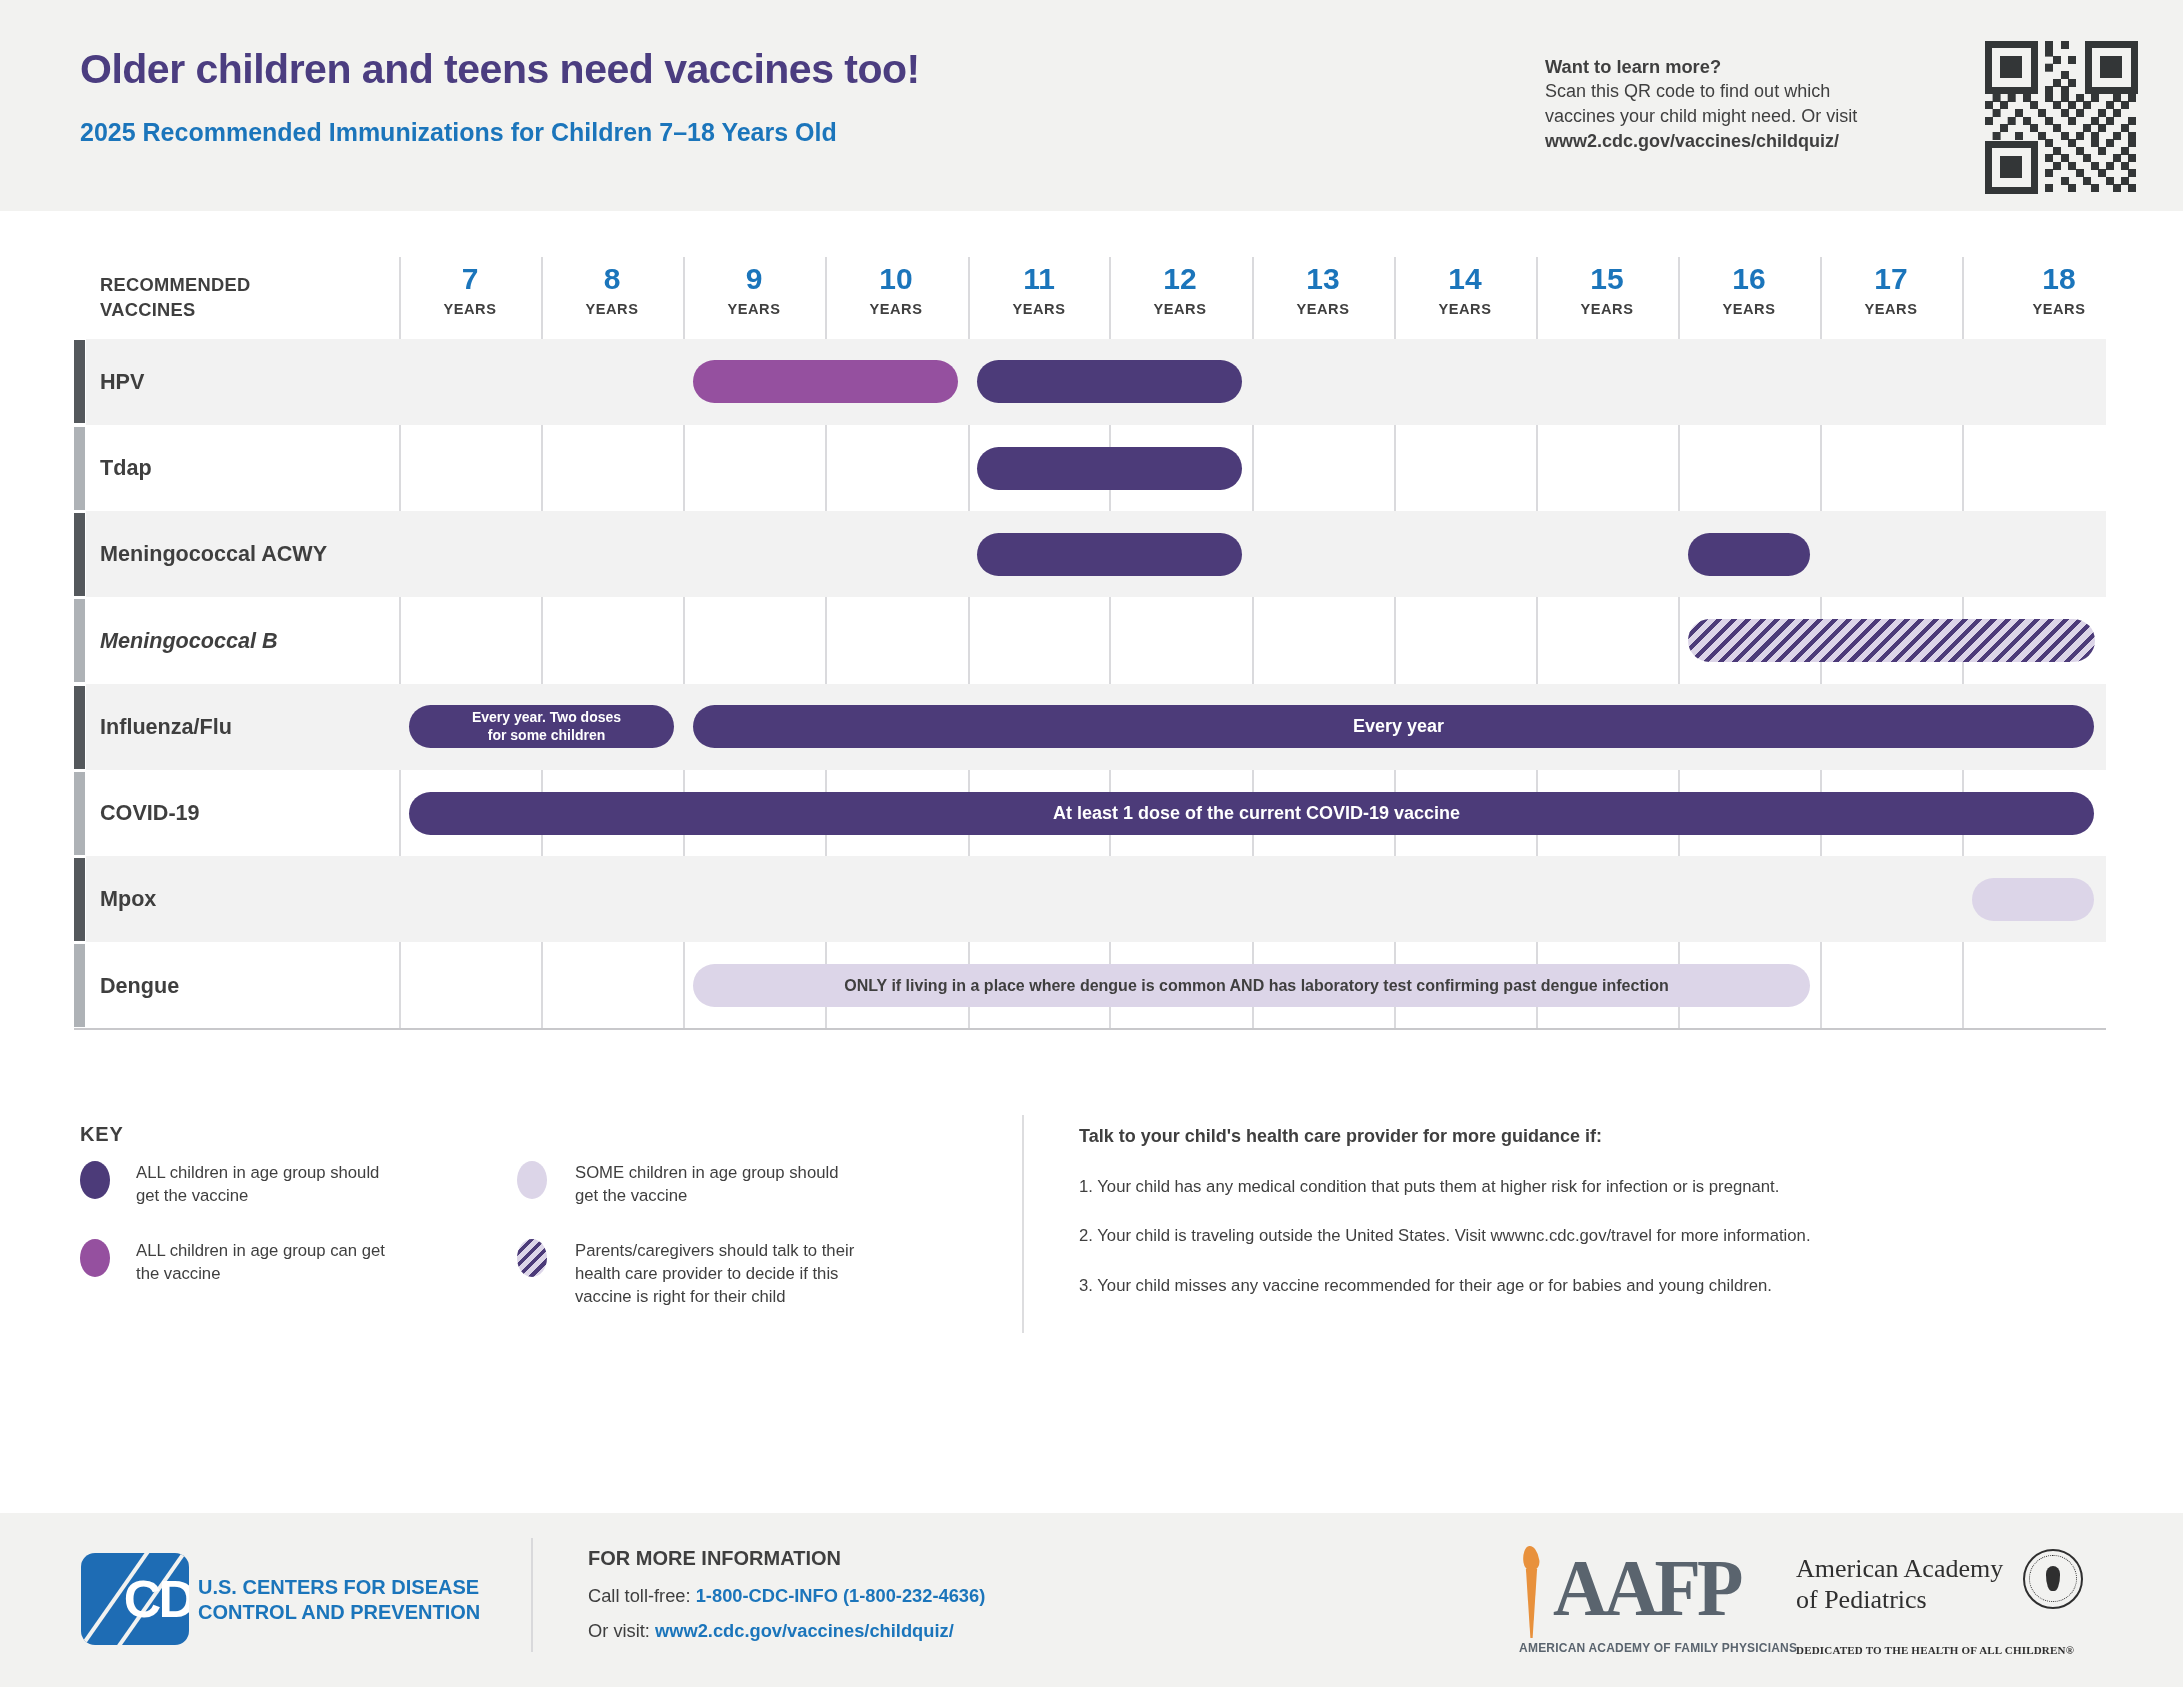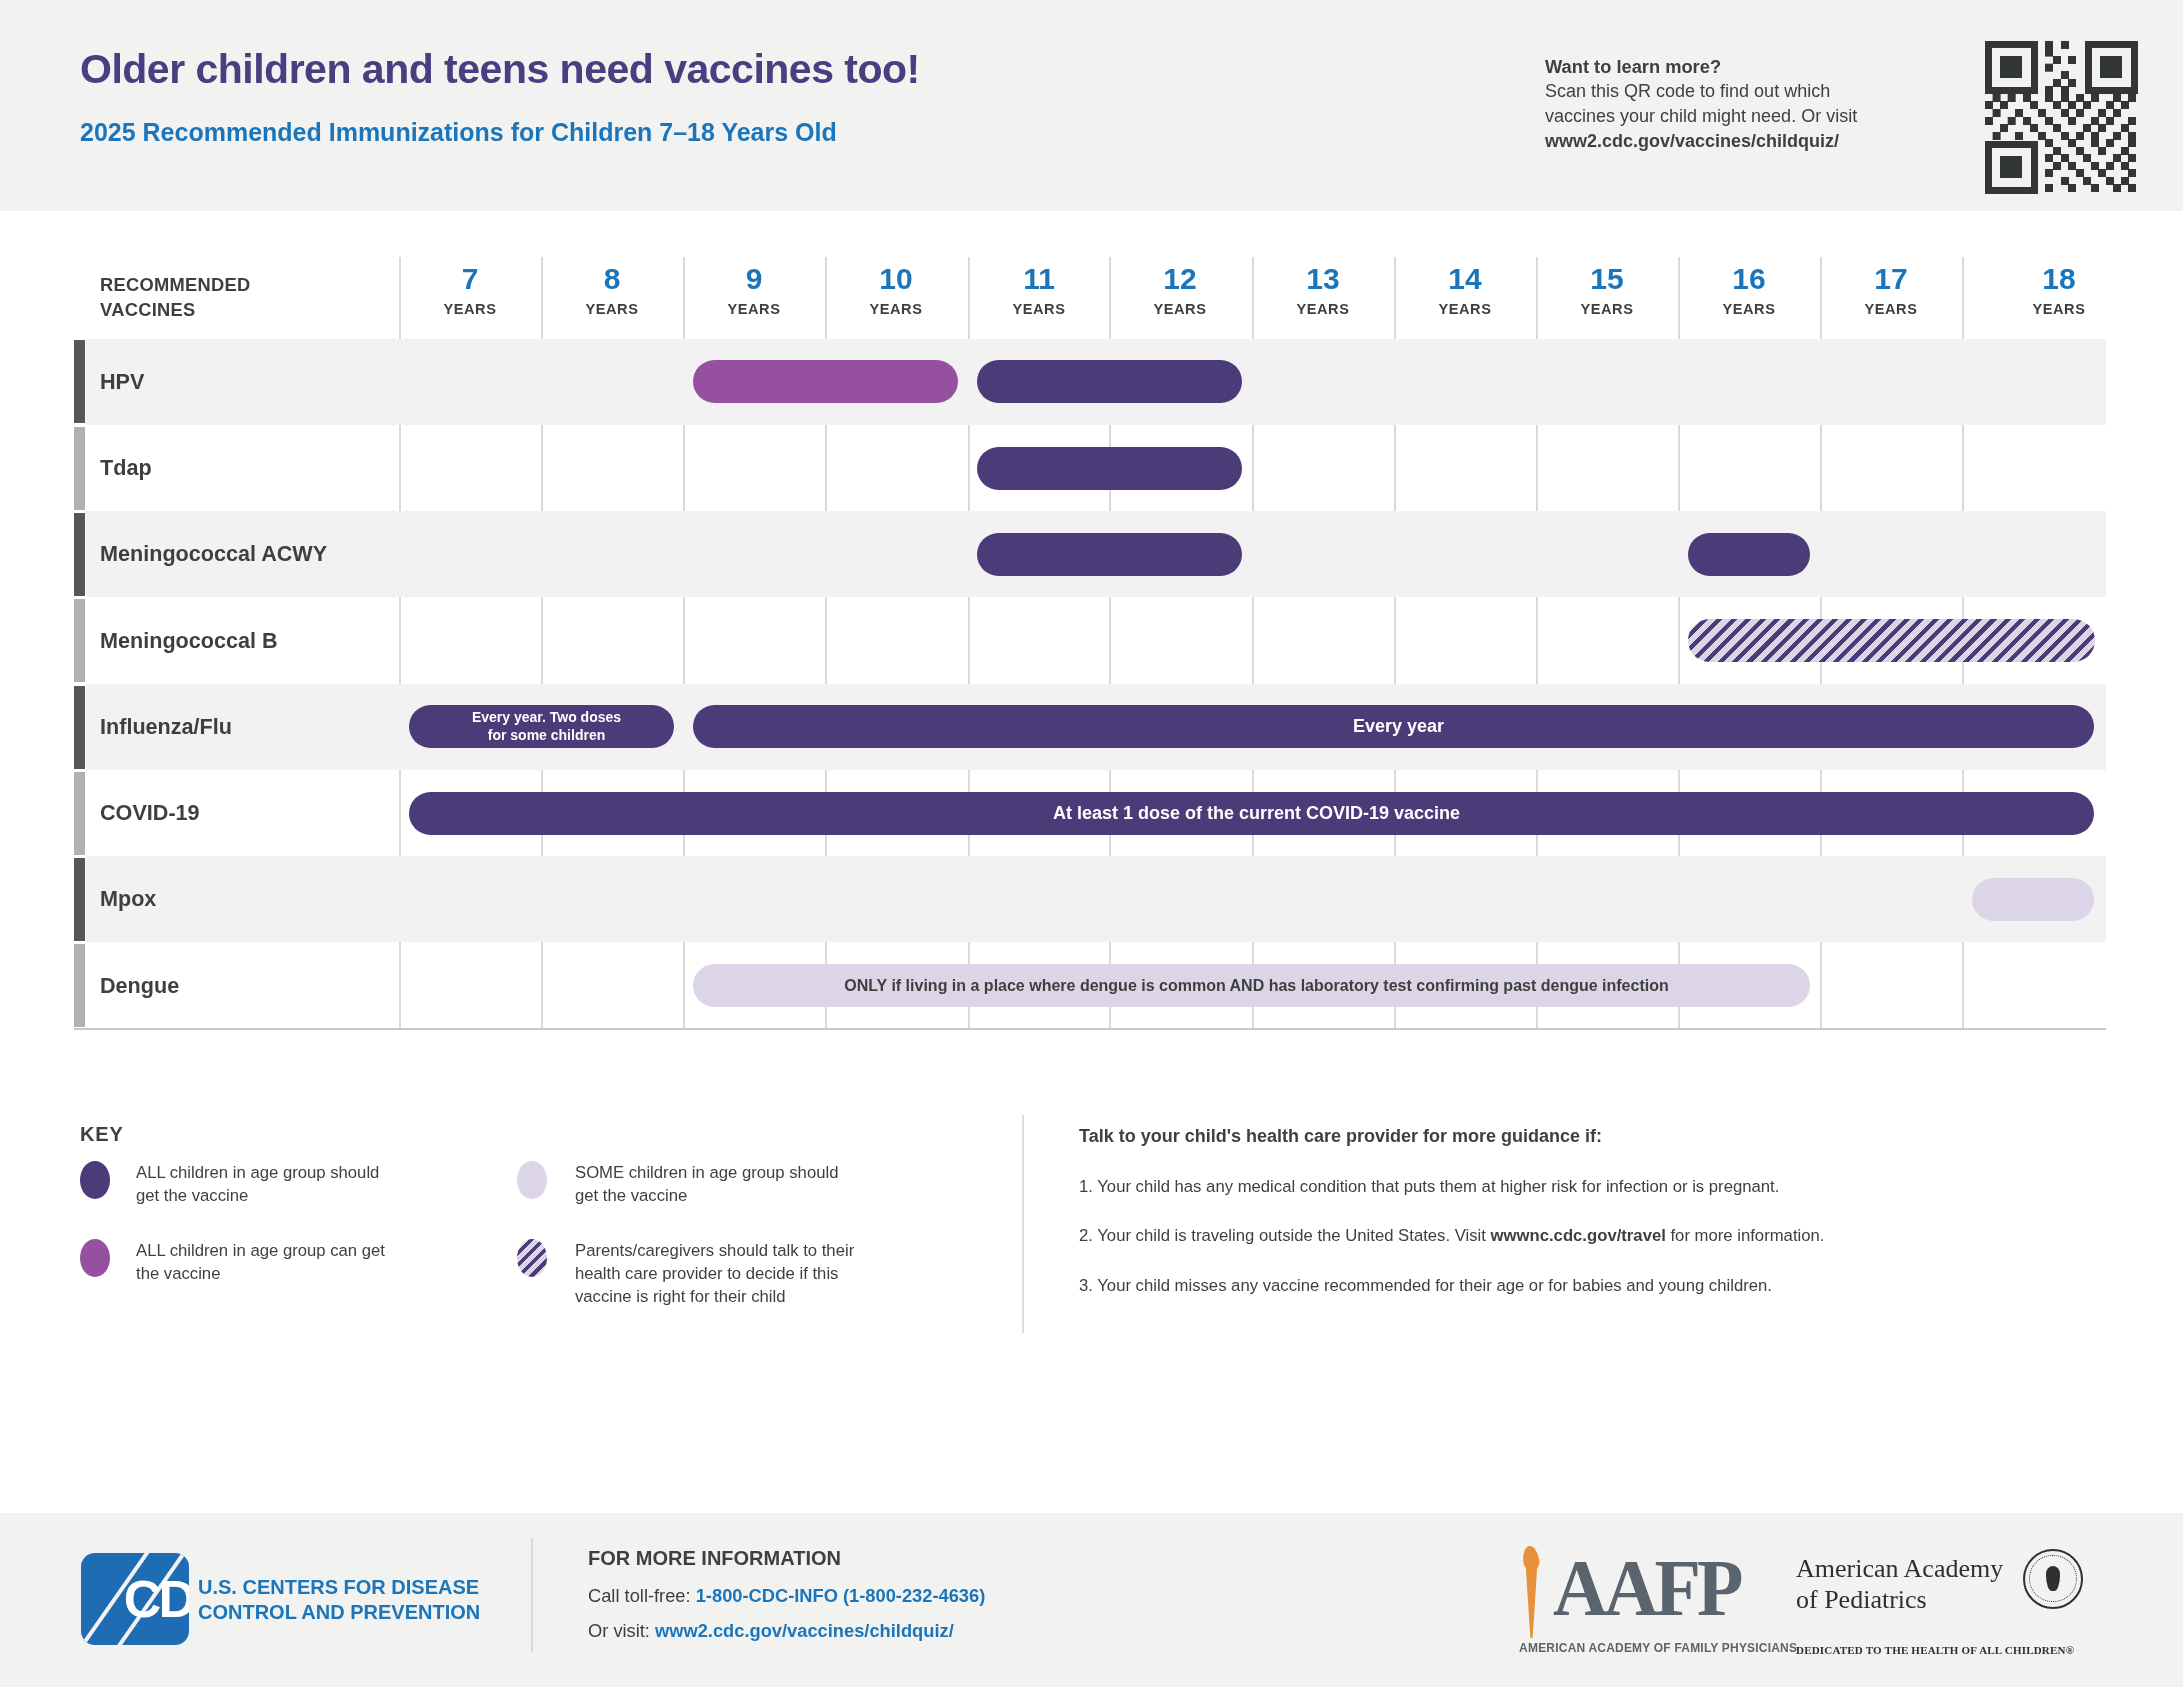--- a/index.html
+++ b/index.html
@@ -45,21 +45,21 @@
   .sw2{left:80px;top:1239px;background:#95509F;}
   .sw3{left:517px;top:1161px;background:#DCD5E8;}
   .sw4{left:517px;top:1239px;background:repeating-linear-gradient(135deg,#4C3B79 0 3.8px,#DCD5E8 3.8px 8.6px);}
   .key-item{position:absolute;font-size:16.7px;line-height:23px;color:#3F3F3F;white-space:pre-line;}
   .kt1{left:136px;top:1161px;} .kt2{left:136px;top:1239px;}
   .kt3{left:575px;top:1161px;} .kt4{left:575px;top:1239px;}
   .vdiv1{position:absolute;left:1022px;top:1115px;width:1.6px;height:218px;background:#DDDDDF;}
   
   .guide-h{position:absolute;left:1079px;top:1126px;font-size:18px;font-weight:700;color:#3F3F3F;}
   .gi{position:absolute;left:1079px;font-size:16.7px;color:#3F3F3F;white-space:nowrap;}
-  .gi b{font-weight:700;margin-top:32px;}
+  .gi b{font-weight:400;margin-top:32px;}
   .gi1{top:1177px;} .gi2{top:1226px;} .gi3{top:1276px;}
   
   .band-bot{position:absolute;left:0;top:1513px;width:2183px;height:174px;background:#F2F2F0;}
   .cdc-box{position:absolute;left:81px;top:1553px;width:108px;height:92px;background:#1E6CB4;border-radius:14px;overflow:hidden;}
   .cdc-box .stripe{position:absolute;width:3.8px;height:173px;background:#F2F2F0;top:-38px;}
   .cdc-box .s1{left:30px;transform:rotate(35deg);} .cdc-box .s2{left:67px;transform:rotate(35deg);}
   .cdc-letters{position:absolute;left:0;top:0;width:100%;height:100%;display:flex;align-items:center;justify-content:center;
       color:#fff;font-size:52px;font-weight:700;letter-spacing:-2.7px;padding-left:41px;}
   .cdc-name{position:absolute;left:198px;top:1575px;font-size:20px;font-weight:700;color:#1B75BB;line-height:25px;}
   .vdiv2{position:absolute;left:531px;top:1538px;width:1.6px;height:114px;background:#D9D9DB;}
@@ -177,21 +177,21 @@
       <div class="bar all_should" style="left: 977px; width: 265px; top: 360px;"></div>
       <div class="marker light" style="top: 427px;"></div>
       <div class="row-label" style="top: 425px;">Tdap</div>
       <div class="bar all_should" style="left: 977px; width: 265px; top: 447px;"></div>
       <div class="rowband" style="top: 511px;"></div>
       <div class="marker dark" style="top: 513px;"></div>
       <div class="row-label" style="top: 511px;">Meningococcal ACWY</div>
       <div class="bar all_should" style="left: 977px; width: 265px; top: 533px;"></div>
       <div class="bar all_should" style="left: 1688px; width: 122px; top: 533px;"></div>
       <div class="marker light" style="top: 599px;"></div>
-      <div class="row-label" style="top: 598px;">Meningococcal B</div>
+      <div class="row-label" style="top: 598px; font-style: italic;">Meningococcal B</div>
       <div class="bar talk" style="left: 1688px; width: 407px; top: 619px;"></div>
       <div class="rowband" style="top: 684px;"></div>
       <div class="marker dark" style="top: 686px;"></div>
       <div class="row-label" style="top: 684px;">Influenza/Flu</div>
       <div class="bar all_should" style="left: 409px; width: 265px; top: 705px;">
         <span class="bar-label small">Every year. Two doses
 for some children</span>
       </div>
       <div class="bar all_should" style="left: 693px; width: 1401px; top: 705px;">
         <span class="bar-label">Every year</span>

